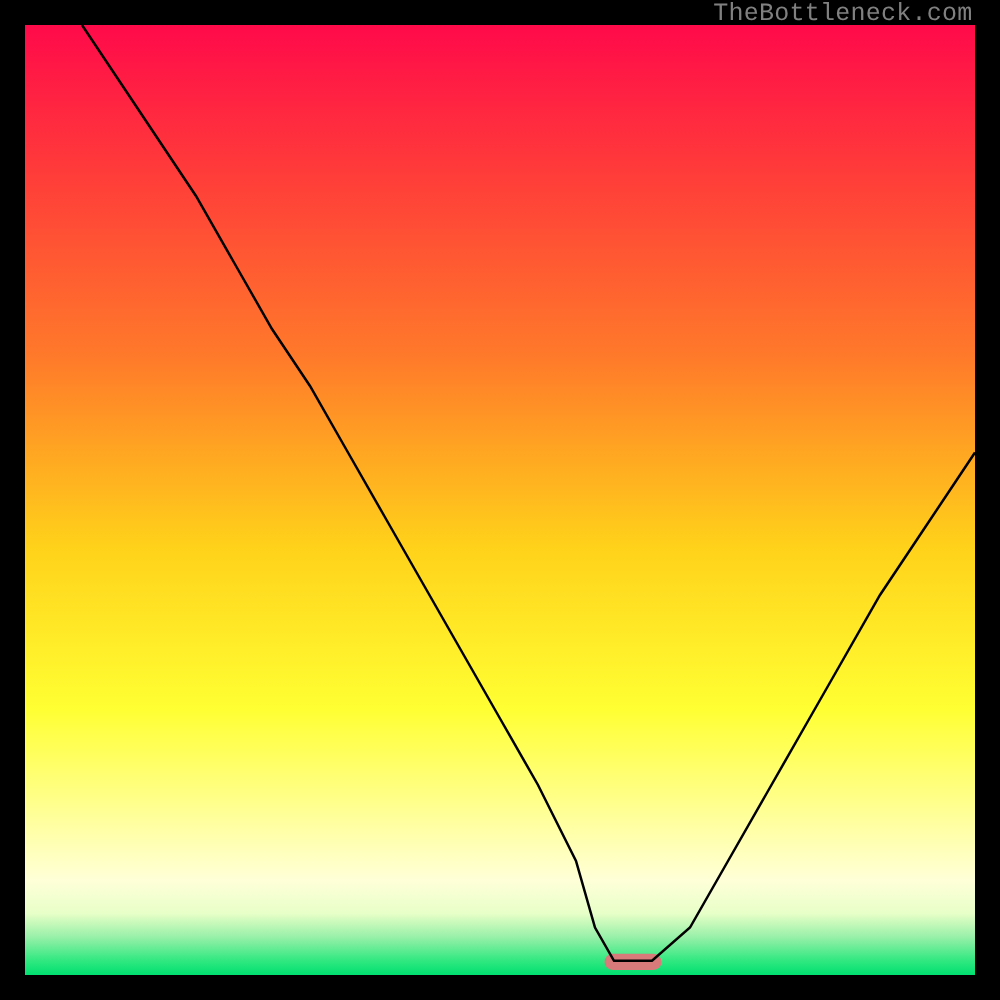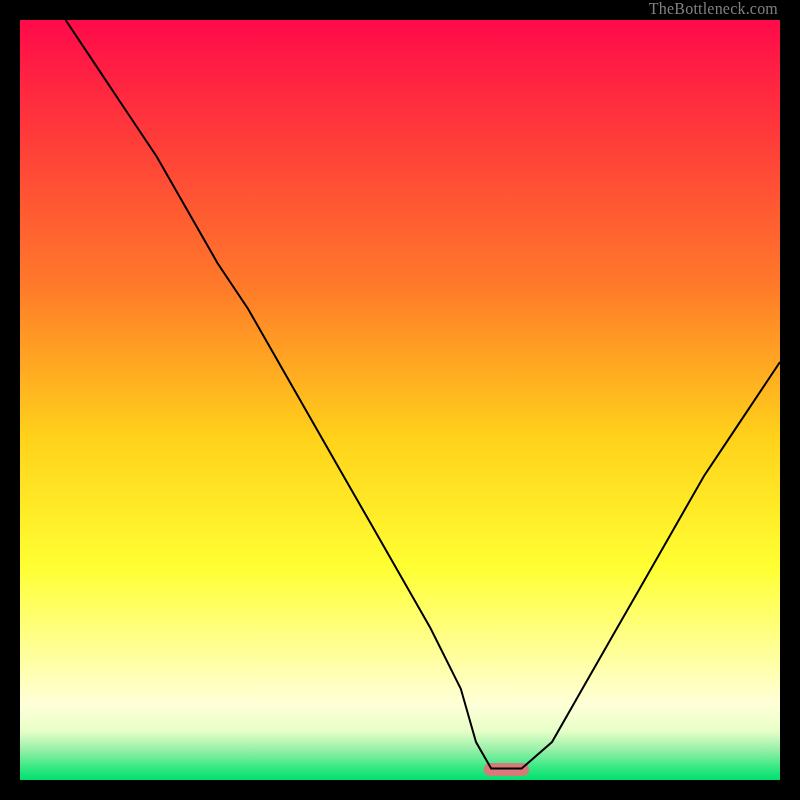--- a/index.html
+++ b/index.html
@@ -14,22 +14,22 @@
     position: absolute;
     left: 20px;
     top: 20px;
     width: 760px;
     height: 760px;
   }
   .watermark {
     position: absolute;
     top: 0px;
     right: 22px;
-    font-family: Liberation Serif, serif;
-    font-size: 16px;
+    font-family: Liberation Mono, monospace;
+    font-size: 20px;
     color: #808080;
     letter-spacing: 0.2px;
   }
 </style>
 </head>
 <body>
 
 <div class="plot-area">
   <svg width="760" height="760" viewBox="0 0 760 760">
     <defs>

